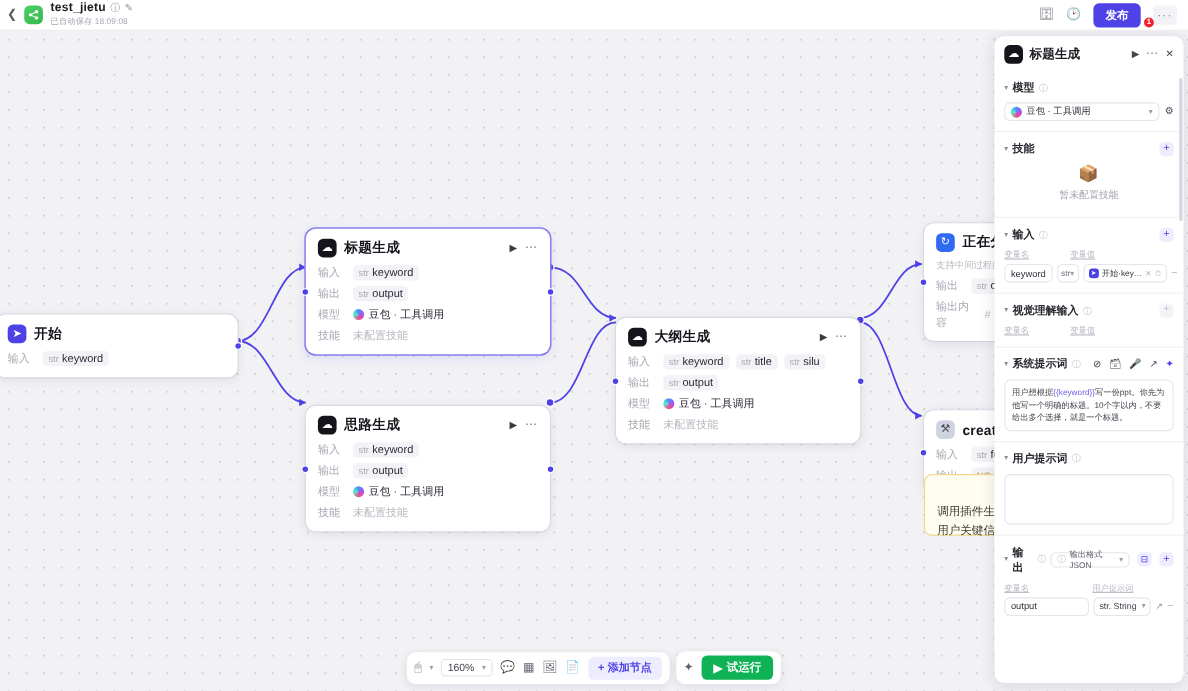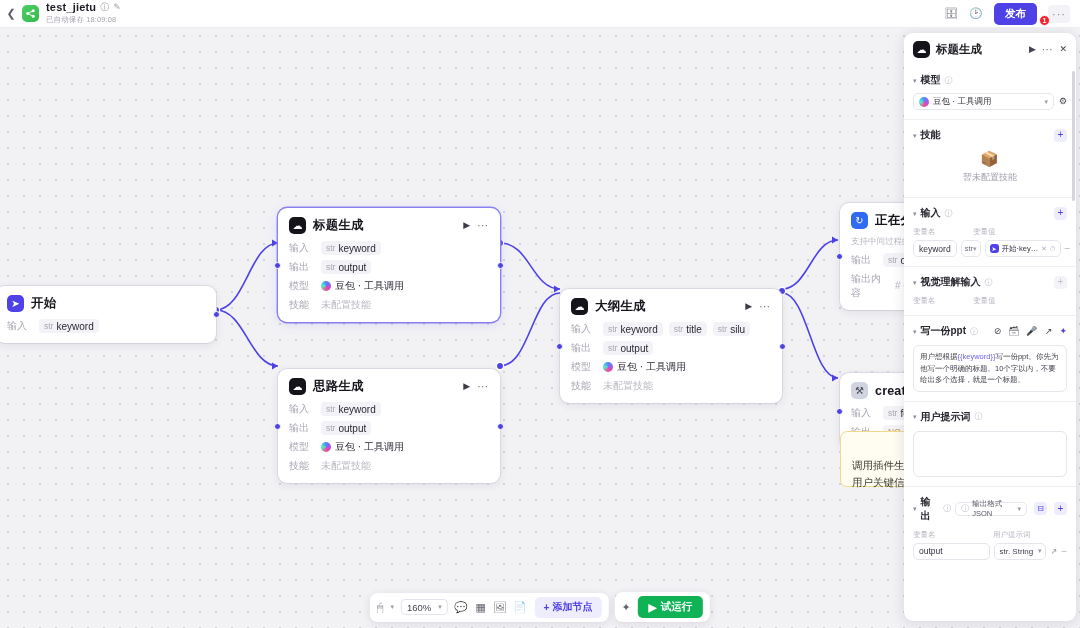--- a/index.html
+++ b/index.html
@@ -180,21 +180,21 @@
     border: 1px solid #e5e5ec; border-radius: 5px; height: 17px;
     display: flex; align-items: center; padding: 0 5px;
     font-size: 8.5px; color: #32313b; background: #fff;
   }
   .field.sel-like { justify-content: space-between; }
   .mini-caret { color: #9c9ba6; font-size: 7px; }
   .empty-skill { text-align: center; padding: 9px 0 4px 0; }
   .empty-skill .box { font-size: 15px; color: #c9c8d3; line-height: 1; }
   .empty-skill .tx { font-size: 9px; color: #a3a2ae; margin-top: 5px; }
   .colhead { display: flex; gap: 5px; margin-top: 7px; }
-  .colhead span { font-size: 7.5px; color: #b7b6c1; }
+  .colhead span { font-size: 7.5px; color: #b7b6c1; text-decoration: underline; }
   .inrow { display: flex; align-items: center; gap: 4px; margin-top: 3px; }
   .var-ref {
     flex: 1; border: 1px solid #e5e5ec; border-radius: 5px; height: 17px;
     display: flex; align-items: center; gap: 3px; padding: 0 4px; background: #fff;
   }
   .type-sel {
     width: 27px; border: 1px solid #e5e5ec; border-radius: 5px; height: 17px;
     display: flex; align-items: center; justify-content: space-between;
     padding: 0 3px; font-size: 7.5px; color: #6d6c78; background: #fff;
   }
@@ -586,21 +586,21 @@
       </div>
       <div class="colhead">
         <span style="width:55px;">变量名</span>
         <span>变量值</span>
       </div>
     </div>
 
     <div class="sec">
       <div class="sec-head">
         <span class="caret">▾</span>
-        <span class="sec-title">写一份ppt</span>
+        <span class="sec-title">系统提示词</span>
         <span class="info-i">ⓘ</span>
         <span class="sec-tools">
           <span class="p-ic">⊘</span>
           <span class="p-ic">🗃</span>
           <span class="p-ic">🎤</span>
           <span class="p-ic">↗</span>
           <span class="p-ic" style="color:#4e42e6;">✦</span>
         </span>
       </div>
       <div class="prompt-box">

